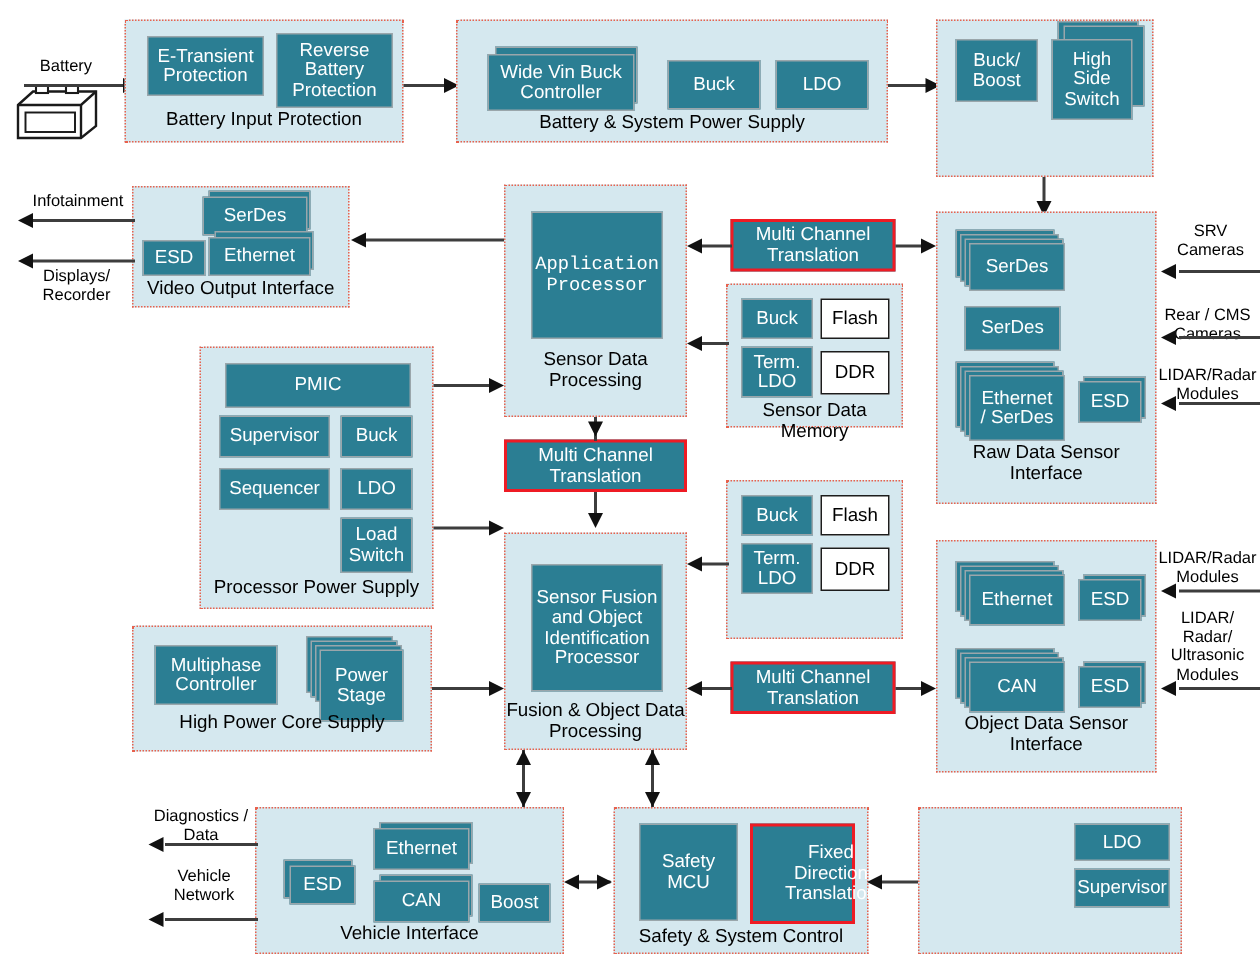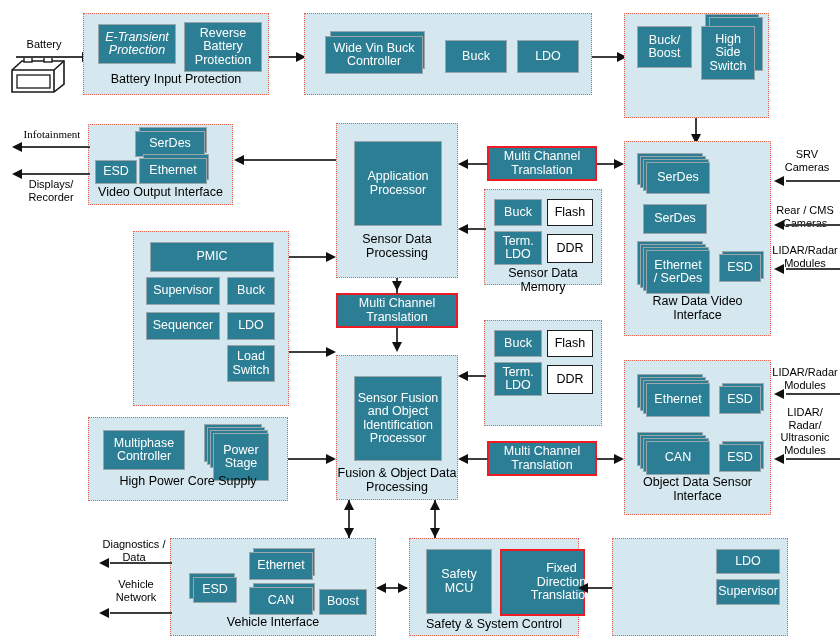--- a/index.html
+++ b/index.html
@@ -94,40 +94,41 @@
     <line x1="46" y1="18" x2="46" y2="40" stroke="#1a1a1a" stroke-width="1.6"></line>
     <rect x="16" y="5" width="8" height="5" fill="#ffffff" stroke="#1a1a1a" stroke-width="1.4"></rect>
     <rect x="36" y="5" width="8" height="5" fill="#ffffff" stroke="#1a1a1a" stroke-width="1.4"></rect>
     <rect x="9" y="23" width="33" height="13" fill="none" stroke="#1a1a1a" stroke-width="1.3"></rect>
   </svg>
 
   <div class="ln h" style="left:16px;top:56px;width:68px;"></div>
   <div class="ar right" style="left:82px;top:52px;"></div>
 
   <div class="group" style="left:83px;top:13px;width:186px;height:82px;">
-    <div class="chip" style="left:14px;top:10px;width:78px;height:40px;white-space:pre-line;font-style:italic;">E-Transient
+    <div class="chip" style="left:14px;top:10px;width:78px;height:40px;white-space:pre-line;">E-Transient
 Protection</div>
     <div class="stack" style="left:100px;top:8px;width:80px;height:50px;"></div>
     <div class="chip" style="left:100px;top:8px;width:78px;height:50px;white-space:pre-line;">Reverse
 Battery
 Protection</div>
     <div class="group-label" style="top:58px;">Battery Input Protection</div>
   </div>
 
   <div class="ln h" style="left:269px;top:56px;width:35px;"></div>
   <div class="ar right" style="left:296px;top:52px;"></div>
 
   <div class="group" style="left:304px;top:13px;width:288px;height:82px;">
     <div class="stack" style="left:20px;top:22px;width:100px;height:38px;">
       <div class="layer" style="left:5px;top:-5px;width:95px;height:38px;"></div>
     </div>
     <div class="chip" style="left:20px;top:22px;width:98px;height:38px;white-space:pre-line;">Wide Vin Buck
 Controller</div>
     <div class="chip" style="left:140px;top:26px;width:62px;height:33px;">Buck</div>
     <div class="chip" style="left:212px;top:26px;width:62px;height:33px;">LDO</div>
+    <div class="group-label" style="top:60px;">Battery &amp; System Power Supply</div>
   </div>
 
   <div class="ln h" style="left:592px;top:56px;width:32px;"></div>
   <div class="ar right" style="left:617px;top:52px;"></div>
 
   <div class="group" style="left:624px;top:13px;width:145px;height:105px;">
     <div class="chip" style="left:12px;top:12px;width:55px;height:42px;white-space:pre-line;">Buck/
 Boost</div>
     <div class="stack" style="left:76px;top:6px;width:58px;height:54px;">
       <div class="layer" style="left:4px;top:-6px;width:54px;height:54px;"></div>
@@ -147,34 +148,34 @@
     </div>
     <div class="chip" style="left:46px;top:6px;width:70px;height:26px;">SerDes</div>
     <div class="chip" style="left:6px;top:35px;width:42px;height:24px;">ESD</div>
     <div class="stack" style="left:50px;top:33px;width:70px;height:26px;">
       <div class="layer" style="left:4px;top:-4px;width:66px;height:26px;"></div>
     </div>
     <div class="chip" style="left:50px;top:33px;width:68px;height:26px;">Ethernet</div>
     <div class="group-label" style="top:60px;text-align:center;">Video Output Interface</div>
   </div>
 
-  <div class="flabel" style="left:12px;top:128px;width:80px;font-family:Liberation Serif, serif;">Infotainment</div>
+  <div class="flabel" style="left:12px;top:128px;width:80px;">Infotainment</div>
   <div class="ln h" style="left:22px;top:146px;width:68px;"></div>
   <div class="ar left" style="left:12px;top:142px;"></div>
 
   <div class="flabel" style="left:8px;top:178px;width:86px;">Displays/
 Recorder</div>
   <div class="ln h" style="left:22px;top:173px;width:68px;"></div>
   <div class="ar left" style="left:12px;top:169px;"></div>
 
   <div class="ln h" style="left:244px;top:159px;width:92px;"></div>
   <div class="ar left" style="left:234px;top:155px;"></div>
 
   <div class="group" style="left:336px;top:123px;width:122px;height:155px;">
-    <div class="chip" style="left:17px;top:17px;width:88px;height:85px;white-space:pre-line;">Application
+    <div class="chip" style="left:17px;top:17px;width:88px;height:85px;white-space:pre-line;font-family:Liberation Mono, monospace;">Application
 Processor</div>
     <div class="group-label" style="top:108px;white-space:pre-line;">Sensor Data
 Processing</div>
   </div>
 
   <div class="chip redline" style="left:487px;top:146px;width:110px;height:35px;white-space:pre-line;">Multi Channel
 Translation</div>
   <div class="ln h" style="left:466px;top:163px;width:22px;"></div>
   <div class="ar left" style="left:458px;top:159px;"></div>
   <div class="ln h" style="left:597px;top:163px;width:22px;"></div>
@@ -204,21 +205,21 @@
       <div class="layer" style="left:-9px;top:-9px;width:66px;height:44px;"></div>
       <div class="layer" style="left:-6px;top:-6px;width:66px;height:44px;"></div>
       <div class="layer" style="left:-3px;top:-3px;width:66px;height:44px;"></div>
     </div>
     <div class="chip" style="left:21px;top:108px;width:64px;height:44px;white-space:pre-line;">Ethernet
 / SerDes</div>
     <div class="stack" style="left:94px;top:112px;width:44px;height:28px;">
       <div class="layer" style="left:3px;top:-3px;width:42px;height:28px;"></div>
     </div>
     <div class="chip" style="left:94px;top:112px;width:42px;height:28px;">ESD</div>
-    <div class="group-label" style="top:152px;white-space:pre-line;">Raw Data Video
+    <div class="group-label" style="top:152px;white-space:pre-line;">Raw Data Sensor
 Interface</div>
   </div>
 
   <div class="flabel" style="left:774px;top:148px;width:66px;">SRV
 Cameras</div>
   <div class="ln h" style="left:786px;top:180px;width:54px;"></div>
   <div class="ar left" style="left:774px;top:176px;"></div>
 
   <div class="flabel" style="left:770px;top:204px;width:70px;">Rear / CMS
 Cameras</div>
@@ -231,20 +232,21 @@
   <div class="ar left" style="left:774px;top:264px;"></div>
 
   <div class="group" style="left:133px;top:231px;width:156px;height:175px;">
     <div class="chip" style="left:16px;top:10px;width:124px;height:30px;">PMIC</div>
     <div class="chip" style="left:12px;top:45px;width:74px;height:28px;">Supervisor</div>
     <div class="chip" style="left:93px;top:45px;width:48px;height:28px;">Buck</div>
     <div class="chip" style="left:12px;top:80px;width:74px;height:28px;">Sequencer</div>
     <div class="chip" style="left:93px;top:80px;width:48px;height:28px;">LDO</div>
     <div class="chip" style="left:93px;top:113px;width:48px;height:37px;white-space:pre-line;">Load
 Switch</div>
+    <div class="group-label" style="top:152px;">Processor Power Supply</div>
   </div>
 
   <div class="ln h" style="left:289px;top:256px;width:40px;"></div>
   <div class="ar right" style="left:326px;top:252px;"></div>
 
   <div class="ln h" style="left:289px;top:351px;width:40px;"></div>
   <div class="ar right" style="left:326px;top:347px;"></div>
 
   <div class="chip redline" style="left:336px;top:293px;width:122px;height:35px;white-space:pre-line;">Multi Channel
 Translation</div>
@@ -366,21 +368,21 @@
   <div class="ar left" style="left:99px;top:558px;"></div>
 
   <div class="flabel" style="left:102px;top:578px;width:68px;">Vehicle
 Network</div>
   <div class="ln h" style="left:110px;top:612px;width:62px;"></div>
   <div class="ar left" style="left:99px;top:608px;"></div>
 
   <div class="group" style="left:409px;top:538px;width:170px;height:98px;">
     <div class="chip" style="left:16px;top:10px;width:66px;height:65px;white-space:pre-line;">Safety
 MCU</div>
-    <div class="chip redline" style="left:90px;top:10px;width:85px;height:67px;white-space:pre-line;padding-left:40px;">Fixed
+    <div class="chip redline" style="left:90px;top:10px;width:70px;height:67px;white-space:pre-line;padding-left:40px;">Fixed
 Direction
 Translation</div>
     <div class="group-label" style="top:78px;">Safety &amp; System Control</div>
   </div>
 
   <div class="ln h" style="left:383px;top:587px;width:24px;"></div>
   <div class="ar left" style="left:376px;top:583px;"></div>
   <div class="ar right" style="left:398px;top:583px;"></div>
 
   <div class="group" style="left:612px;top:538px;width:176px;height:98px;">

